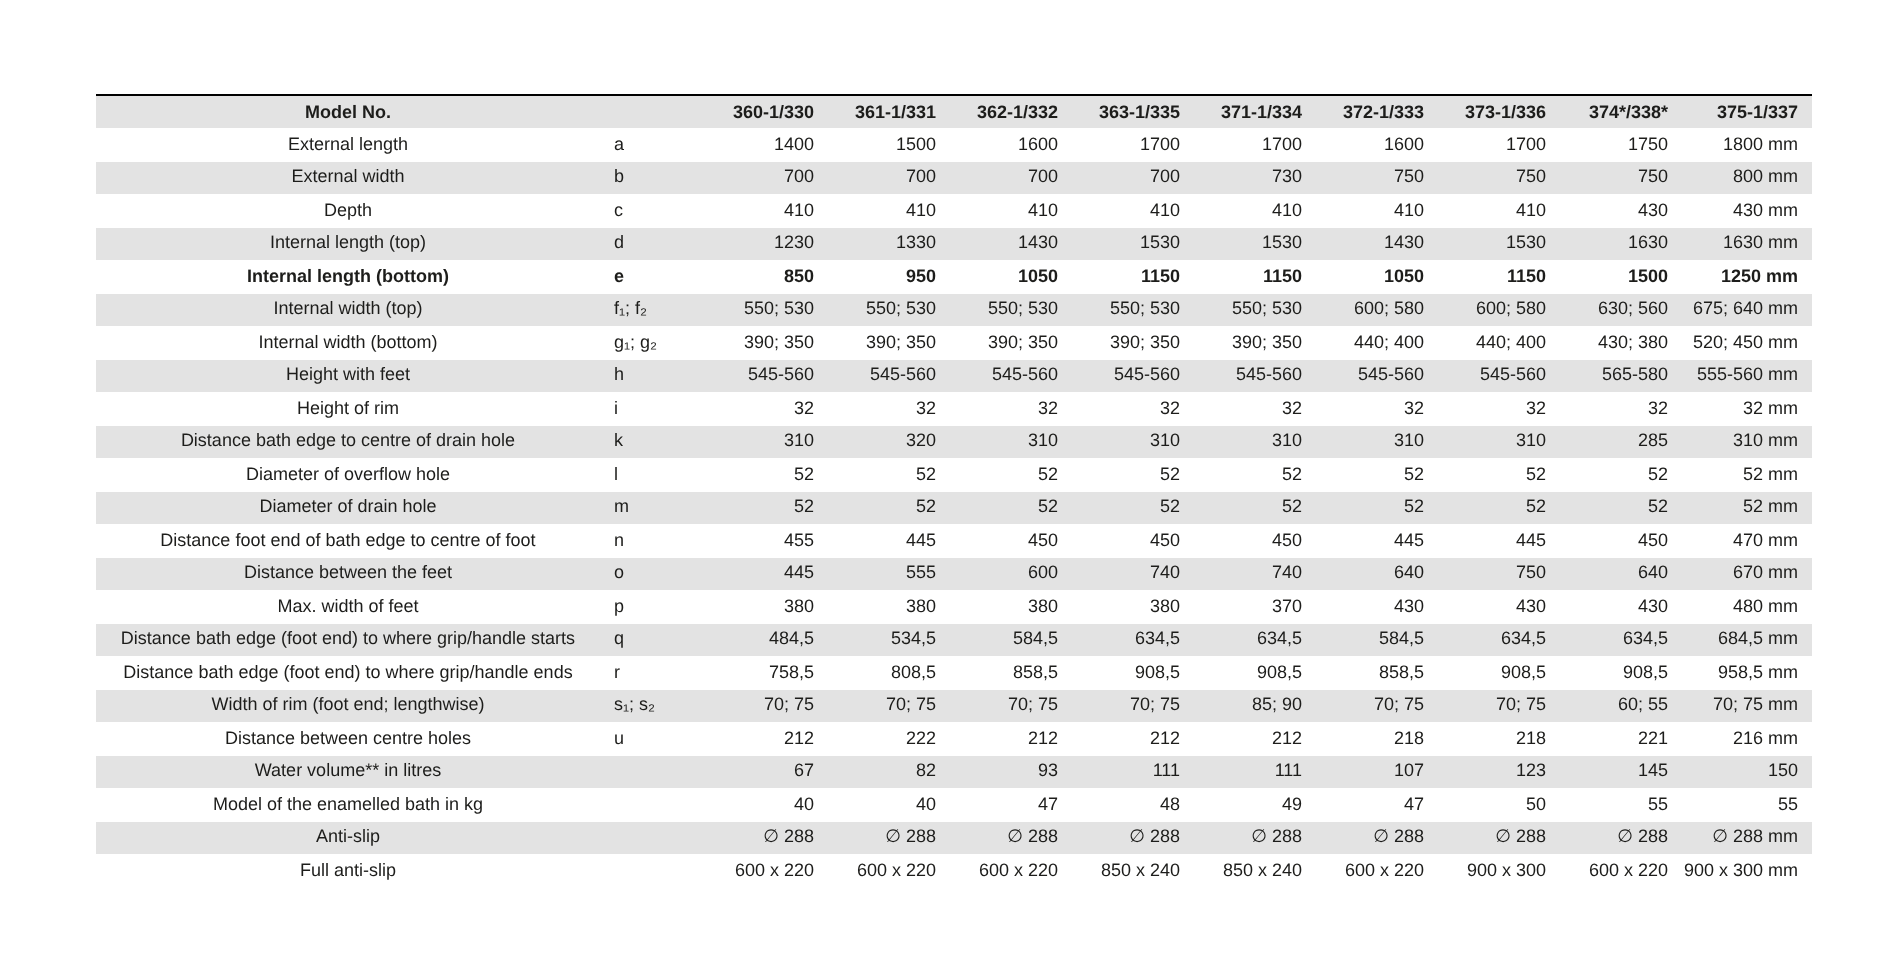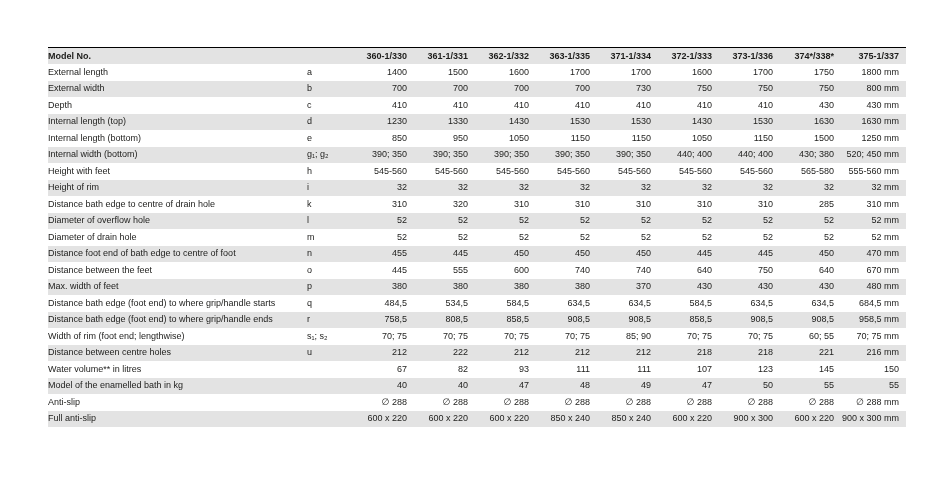--- a/index.html
+++ b/index.html
@@ -46,32 +46,32 @@
     padding: 0 7px 0 0;
     white-space: nowrap;
     overflow: hidden;
     font-weight: normal;
     vertical-align: middle;
   }
   table.spec-table thead th {
     font-weight: bold;
   }
   .col-label {
-    text-align: left;
+    text-align: center;
     padding-left: 7px;
   }
   .col-symbol {
     text-align: left;
     padding-left: 2px;
   }
   .col-data {
     text-align: right;
   }
   tr.row-bold td {
-    font-weight: normal;
+    font-weight: bold;
   }
 </style>
 </head>
 <body>
 
 <div class="table-wrap">
   <table class="spec-table">
     <colgroup>
       <col style="width:259px">
       <col style="width:46px">
@@ -160,20 +160,33 @@
           <td class="col-data">950</td>
           <td class="col-data">1050</td>
           <td class="col-data">1150</td>
           <td class="col-data">1150</td>
           <td class="col-data">1050</td>
           <td class="col-data">1150</td>
           <td class="col-data">1500</td>
           <td class="col-data">1250 mm</td>
         </tr>
         <tr>
+          <td class="col-label">Internal width (top)</td>
+          <td class="col-symbol">f₁; f₂</td>
+          <td class="col-data">550; 530</td>
+          <td class="col-data">550; 530</td>
+          <td class="col-data">550; 530</td>
+          <td class="col-data">550; 530</td>
+          <td class="col-data">550; 530</td>
+          <td class="col-data">600; 580</td>
+          <td class="col-data">600; 580</td>
+          <td class="col-data">630; 560</td>
+          <td class="col-data">675; 640 mm</td>
+        </tr>
+        <tr>
           <td class="col-label">Internal width (bottom)</td>
           <td class="col-symbol">g₁; g₂</td>
           <td class="col-data">390; 350</td>
           <td class="col-data">390; 350</td>
           <td class="col-data">390; 350</td>
           <td class="col-data">390; 350</td>
           <td class="col-data">390; 350</td>
           <td class="col-data">440; 400</td>
           <td class="col-data">440; 400</td>
           <td class="col-data">430; 380</td>

